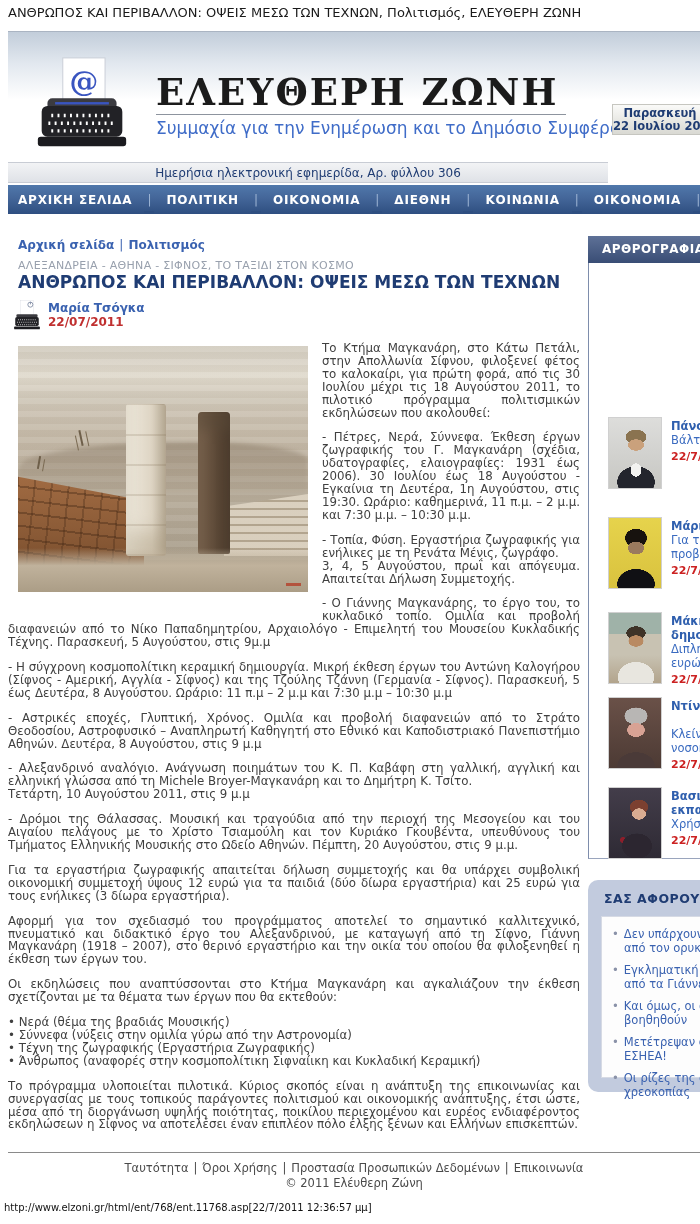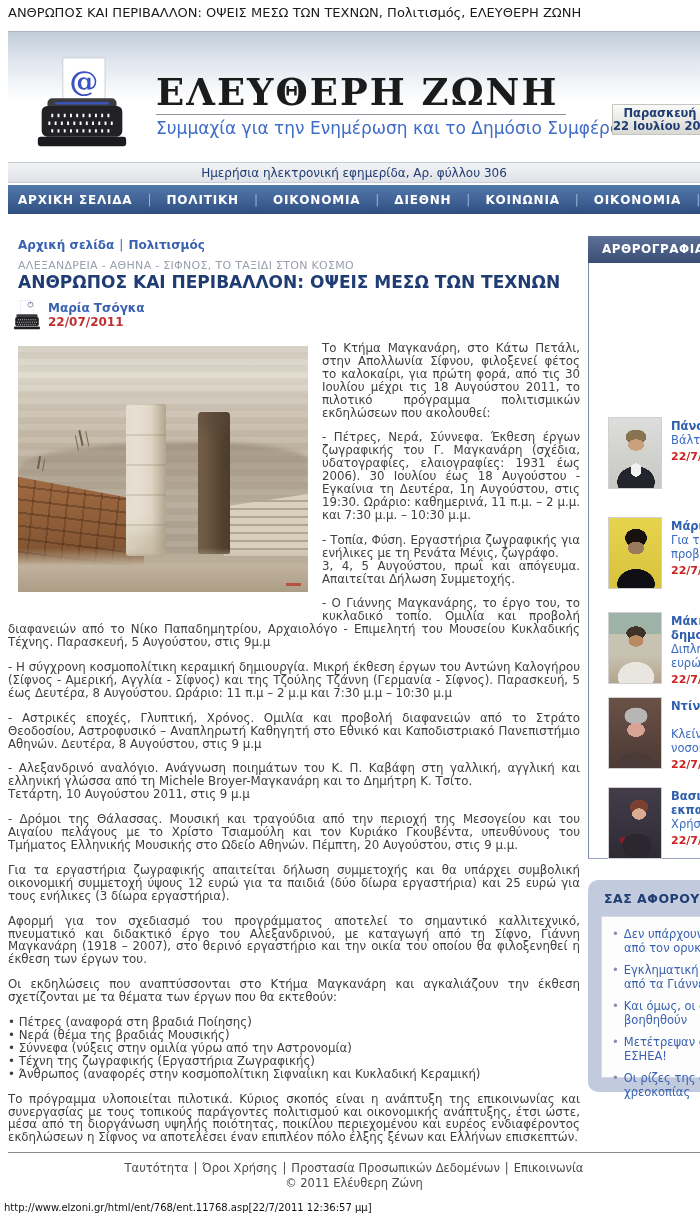--- a/index.html
+++ b/index.html
@@ -17,21 +17,21 @@
   .masthead-title { position:absolute; left:148px; top:38px; font-family:"DejaVu Serif","Liberation Serif",serif;
     font-weight:bold; font-size:37px; letter-spacing:2px; color:#1b1b1b; white-space:nowrap; }
   .masthead-rule { position:absolute; left:148px; top:82px; width:410px; height:1px; background:#8d949e; }
   .masthead-sub { position:absolute; left:148px; top:86px; font-size:17px; color:#3f6cc8; white-space:nowrap; }
   .datebox { position:absolute; left:604px; top:72px; width:96px; height:31px;
     background:linear-gradient(180deg,#fafaf8,#d9d9d3); border:1px solid #c6c6c0;
     text-align:center; padding-top:2px; }
   .datebox div { font-size:11.5px; color:#1f3c73; font-weight:600; white-space:nowrap; line-height:13px; }
 
   
-  .tagline-bar { position:absolute; left:8px; top:162px; width:692px; height:21px;
+  .tagline-bar { position:absolute; left:8px; top:162px; width:600px; height:21px;
     background:linear-gradient(180deg,#f2f3f5,#dfe2e7); border-top:1px solid #c8ccd4; border-bottom:1px solid #c8ccd4;
     text-align:center; font-size:12px; color:#1f3c73; line-height:20px; }
   .nav { position:absolute; left:8px; top:185px; width:692px; height:29px;
     background:linear-gradient(180deg,#5078ab 0%,#446699 45%,#2e4e80 100%);
     display:flex; align-items:center; padding-left:6px; }
   .nav-item { display:flex; align-items:center; height:100%; cursor:pointer; }
   .nav-item .sep { position:relative; color:#9db4d4; font-size:12px; padding:0 11px; }
   .nav-item:first-child .sep { display:none; }
   .nav-item .sep::after { content:""; position:absolute; left:50%; bottom:-7px; width:10px; height:3px;
     margin-left:-5px; background:#2e4e80; }
@@ -246,21 +246,20 @@
     <p class="apara">- Ο Γιάννης Μαγκανάρης, το έργο του, το κυκλαδικό τοπίο. Ομιλία και προβολή διαφανειών από το Νίκο Παπαδημητρίου, Αρχαιολόγο - Επιμελητή του Μουσείου Κυκλαδικής Τέχνης. Παρασκευή, 5 Αυγούστου, στις 9μ.μ</p>
     <p class="apara">- Η σύγχρονη κοσμοπολίτικη κεραμική δημιουργία. Μικρή έκθεση έργων του Αντώνη Καλογήρου (Σίφνος - Αμερική, Αγγλία - Σίφνος) και της Τζούλης Τζάννη (Γερμανία - Σίφνος). Παρασκευή, 5 έως Δευτέρα, 8 Αυγούστου. Ωράριο: 11 π.μ – 2 μ.μ και 7:30 μ.μ – 10:30 μ.μ</p>
     <p class="apara">- Αστρικές εποχές, Γλυπτική, Χρόνος. Ομιλία και προβολή διαφανειών από το Στράτο Θεοδοσίου, Αστροφυσικό – Αναπληρωτή Καθηγητή στο Εθνικό και Καποδιστριακό Πανεπιστήμιο Αθηνών. Δευτέρα, 8 Αυγούστου, στις 9 μ.μ</p>
     <p class="apara">- Αλεξανδρινό αναλόγιο.  Ανάγνωση ποιημάτων του Κ. Π. Καβάφη στη γαλλική, αγγλική και ελληνική γλώσσα από τη Michele Broyer-Μαγκανάρη και το Δημήτρη Κ. Τσίτο.
 Τετάρτη, 10 Αυγούστου 2011, στις 9 μ.μ</p>
     <p class="apara">- Δρόμοι της Θάλασσας. Μουσική και τραγούδια από την περιοχή της Μεσογείου και του Αιγαίου πελάγους με το Χρίστο Τσιαμούλη και τον Κυριάκο Γκουβέντα, υπευθύνους του Τμήματος Ελληνικής Μουσικής στο Ωδείο Αθηνών. Πέμπτη, 20 Αυγούστου, στις 9 μ.μ.</p>
     <p class="apara">Για τα εργαστήρια ζωγραφικής απαιτείται δήλωση συμμετοχής και θα υπάρχει συμβολική οικονομική συμμετοχή ύψους 12 ευρώ για τα παιδιά (δύο δίωρα εργαστήρια) και 25 ευρώ για τους ενήλικες (3 δίωρα εργαστήρια).</p>
     <p class="apara">Αφορμή για τον σχεδιασμό του προγράμματος αποτελεί το σημαντικό καλλιτεχνικό, πνευματικό και διδακτικό έργο του Αλεξανδρινού, με καταγωγή από τη Σίφνο, Γιάννη Μαγκανάρη (1918 – 2007), στο θερινό εργαστήριο και την οικία του οποίου θα φιλοξενηθεί η έκθεση των έργων του.</p>
     <p class="apara">Οι εκδηλώσεις που αναπτύσσονται στο Κτήμα Μαγκανάρη και αγκαλιάζουν την έκθεση σχετίζονται με τα θέματα των έργων που θα εκτεθούν:</p>
   <div class="bullets-block">
-    <div class="abullet"><span class="bdot"></span><span>Πέτρες (αναφορά στη βραδιά Ποίησης)</span></div>
       <div class="abullet"><span class="bdot"></span><span>Νερά (θέμα της βραδιάς Μουσικής)</span></div>
       <div class="abullet"><span class="bdot"></span><span>Σύννεφα (νύξεις στην ομιλία γύρω από την Αστρονομία)</span></div>
       <div class="abullet"><span class="bdot"></span><span>Τέχνη της ζωγραφικής (Εργαστήρια Ζωγραφικής)</span></div>
       <div class="abullet"><span class="bdot"></span><span>Άνθρωπος (αναφορές στην κοσμοπολίτικη Σιφναίικη και Κυκλαδική Κεραμική)</span></div>
   </div>
   <p class="apara">Το πρόγραμμα υλοποιείται πιλοτικά. Κύριος σκοπός είναι η ανάπτυξη της επικοινωνίας και συνεργασίας με τους τοπικούς παράγοντες πολιτισμού και οικονομικής ανάπτυξης, έτσι ώστε, μέσα από τη διοργάνωση υψηλής ποιότητας, ποικίλου περιεχομένου και ευρέος ενδιαφέροντος εκδηλώσεων η Σίφνος να αποτελέσει έναν επιπλέον πόλο έλξης ξένων και Ελλήνων επισκεπτών.</p>
 </div>
 
 <div class="sidebar">
   <div class="sb-header">ΑΡΘΡΟΓΡΑΦΙΑ</div>

